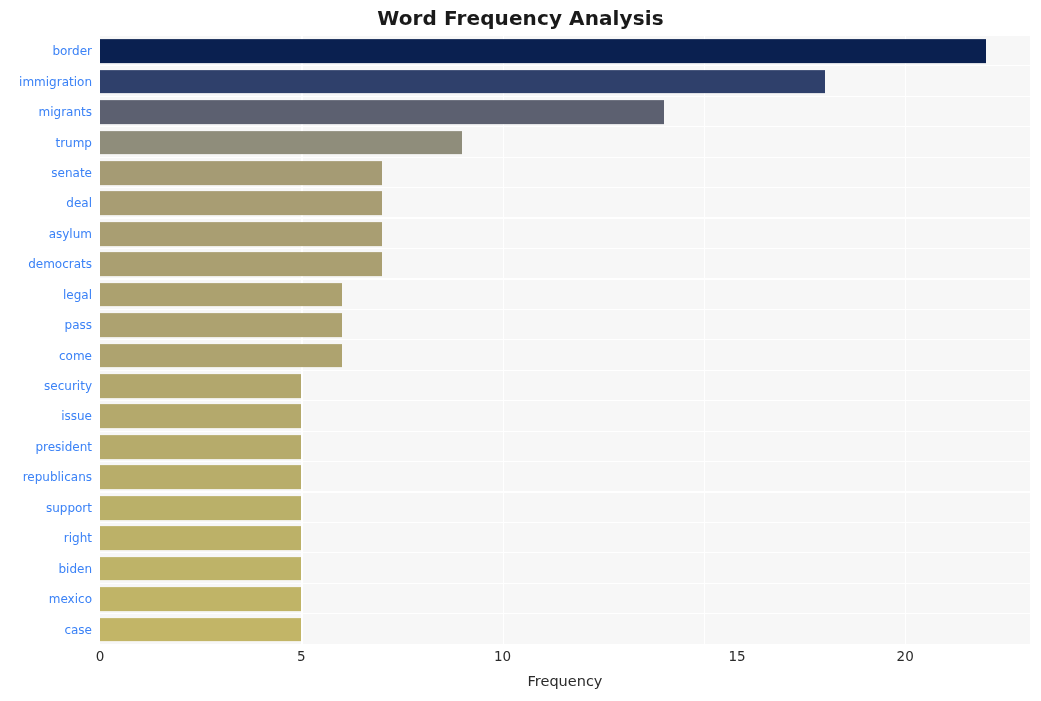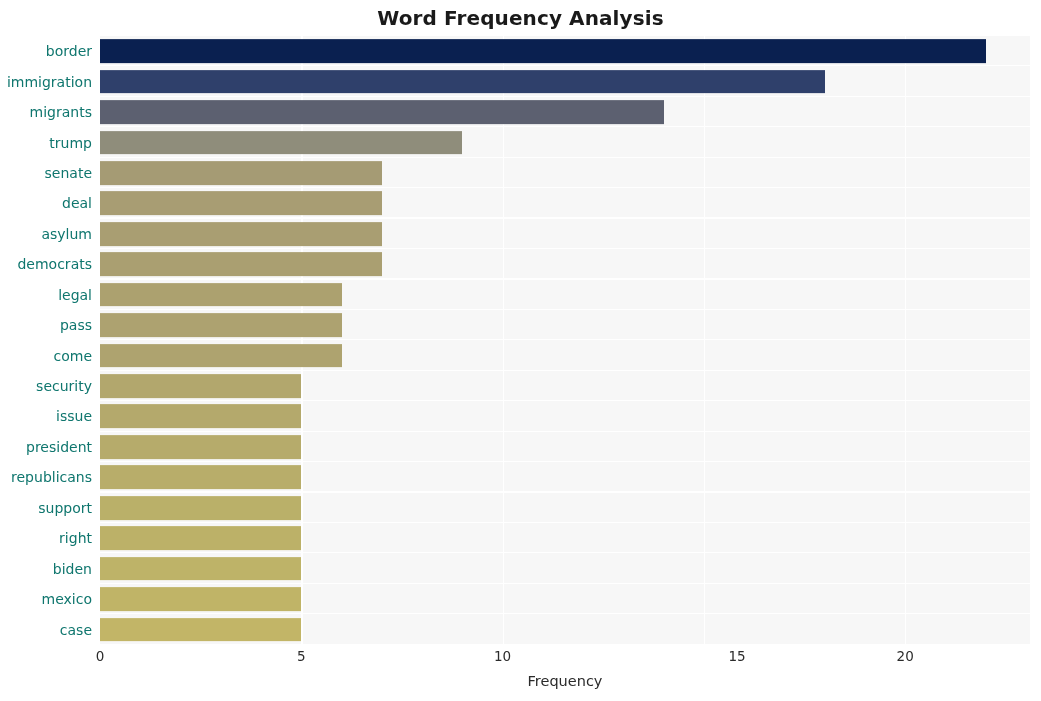--- a/index.html
+++ b/index.html
@@ -87,22 +87,22 @@
     top: 36px;
     width: 92px;
     height: 609px;
   }
   .ylabel {
     position: relative;
     height: 30.45px;
     display: flex;
     align-items: center;
     justify-content: flex-end;
-    font-size: 14px;
-    color: #0f766e;
+    font-size: 12px;
+    color: #3b82f6;
     padding-right: 0px;
     white-space: nowrap;
   }
   .xticks {
     position: absolute;
     left: 0;
     top: 648px;
     width: 1041px;
     height: 22px;
   }

